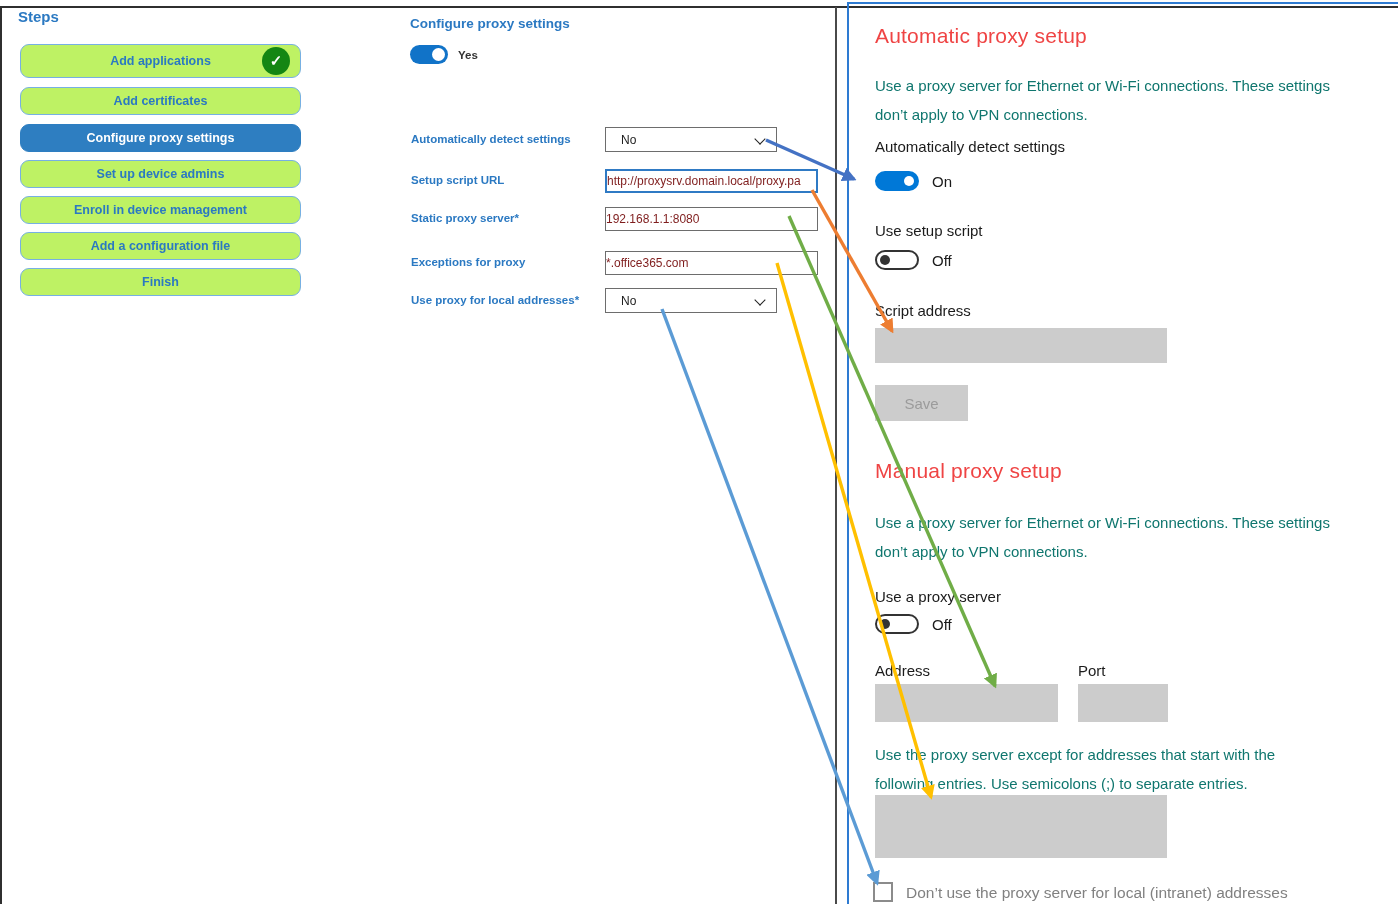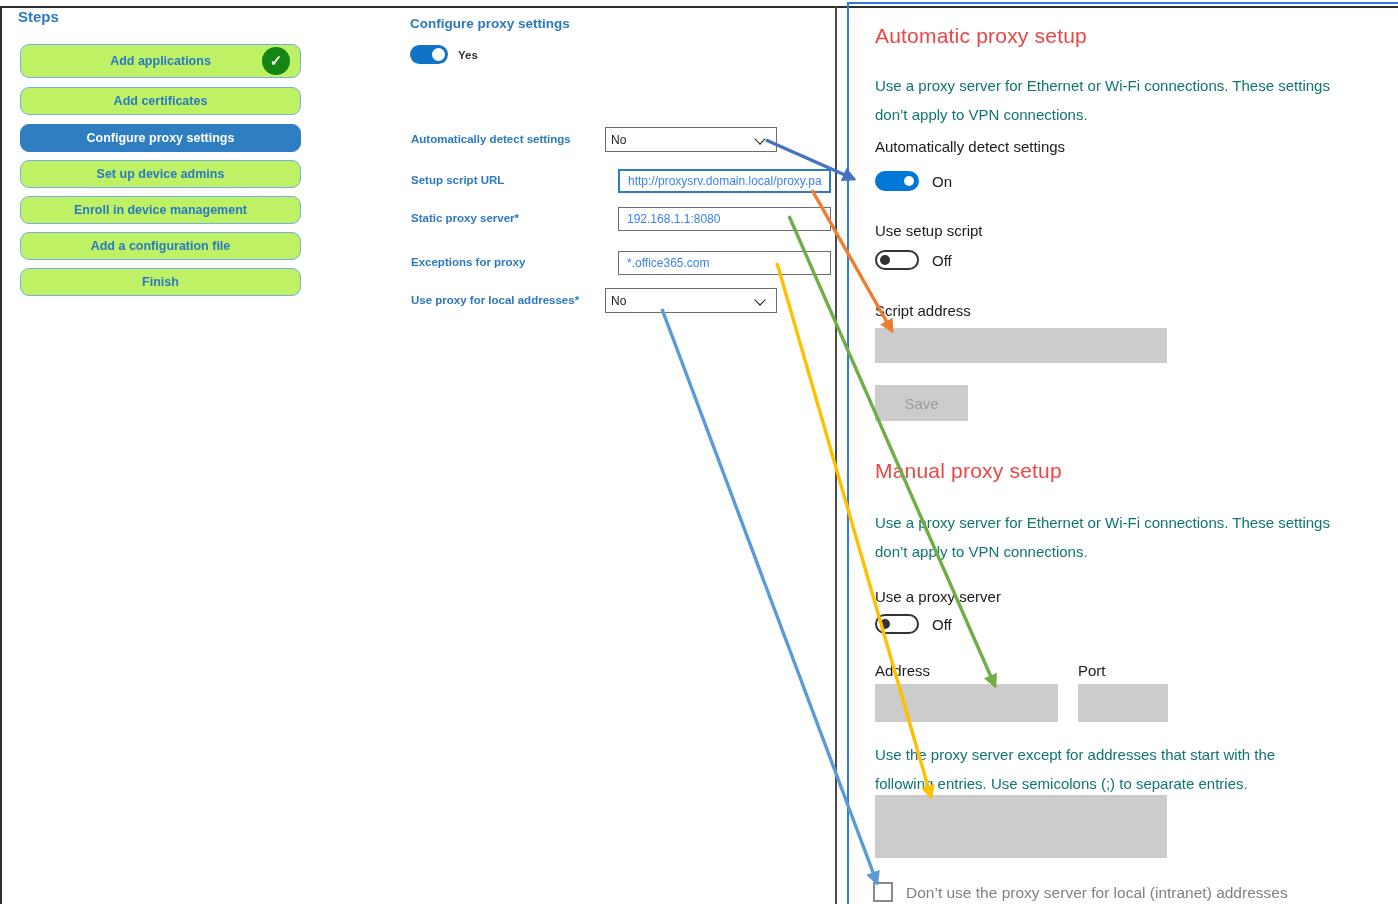--- a/index.html
+++ b/index.html
@@ -33,27 +33,27 @@
   .form-title{ position:absolute; left:410px; top:16px; font-size:13.5px; font-weight:700; color:#2b79c2; }
   .toggle{ position:absolute; border-radius:10px; }
   .toggle .knob{ position:absolute; border-radius:50%; }
   .wcd-toggle{ left:410px; top:45px; width:38px; height:19px; background:#1173c8; }
   .wcd-toggle .knob{ width:13px; height:13px; right:3px; top:3px; background:#fff; }
   .wcd-toggle-label{ position:absolute; left:458px; top:49px; font-size:11.5px; font-weight:700; color:#333; }
 
   .f-label{ position:absolute; left:411px; width:190px; font-size:11.5px; font-weight:600; color:#2b79c2; }
   .f-select{
     position:absolute; left:605px; width:172px; height:25px; border:1px solid #6d6d6d; background:#fff;
-    font-size:12px; color:#1c1c1c; display:flex; align-items:center; padding-left:5px; cursor:pointer;
+    font-size:12px; color:#1c1c1c; display:flex; align-items:center; padding-left:15px; cursor:pointer;
   }
   .chev{ position:absolute; right:12px; top:7px; width:8px; height:8px;
     border-right:1.6px solid #222; border-bottom:1.6px solid #222; transform:rotate(45deg); }
   .f-text{
-    position:absolute; left:618px; width:213px; height:24px; border:1px solid #6d6d6d; background:#fff;
-    font-size:12px; color:#3b82f6; display:flex; align-items:center; padding-left:8px;
+    position:absolute; left:605px; width:213px; height:24px; border:1px solid #6d6d6d; background:#fff;
+    font-size:12px; color:#7f1d1d; display:flex; align-items:center; padding-left:0;
     white-space:nowrap; overflow:hidden;
   }
   .f-text.focused{ border:2px solid #2f7ac4; }
 
   
   .rp{ color:#1b1b1b; }
   .rp-h{ position:absolute; left:875px; font-size:21px; font-weight:400; color:#ef4444; letter-spacing:.2px; }
   .rp-p{ position:absolute; left:875px; width:478px; font-size:15px; line-height:29px; color:#0f766e; }
   .rp-label{ position:absolute; left:875px; font-size:15px; color:#1b1b1b; }
   .win-toggle{ width:44px; height:20px; }

